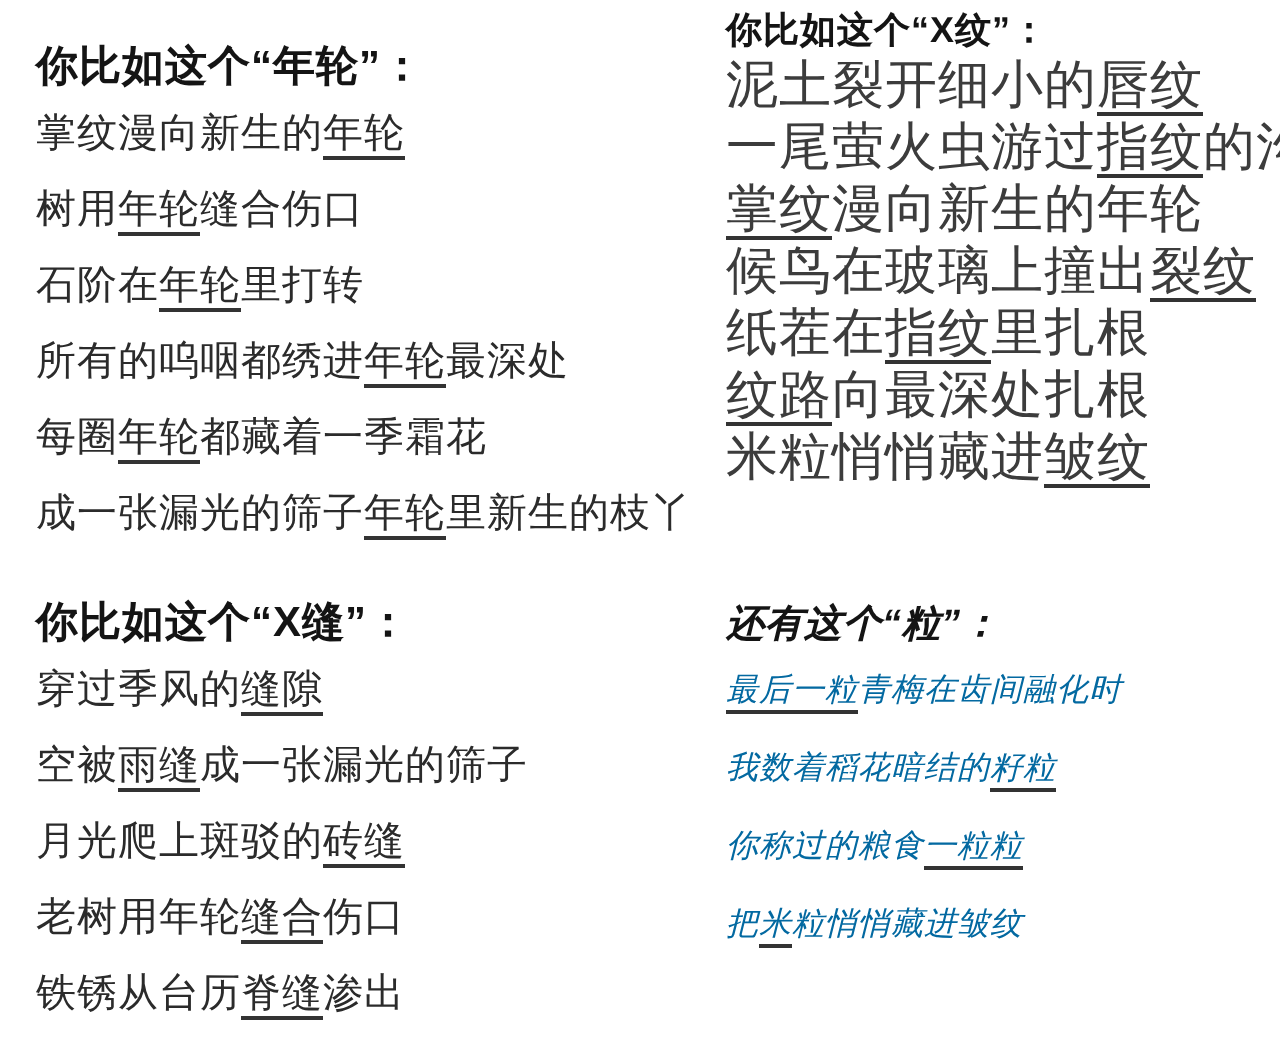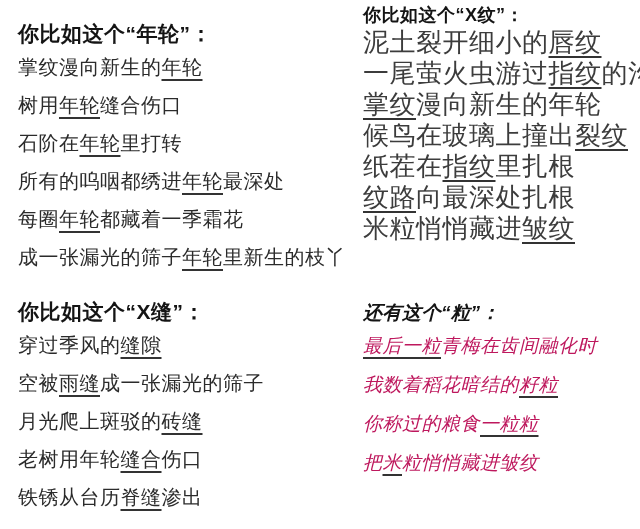--- a/index.html
+++ b/index.html
@@ -27,21 +27,21 @@
     color: #141414;
     letter-spacing: 0.5px;
   }
   .col-l h2 { font-size: 21px; line-height: 28px; }
   .col-r h2 { font-size: 18px; line-height: 24px; }
   .s3 h2    { font-size: 19px; line-height: 26px; }
 
   .line { letter-spacing: 0.5px; }
   .col-l .line { font-size: 20px; line-height: 38px; color: #2b2b2b; }
   .col-r .line { font-size: 26px; line-height: 31px; color: #3c3c3c; }
-  .s3 .line    { font-size: 19px; line-height: 39px; color: #be185d; }
+  .s3 .line    { font-size: 16px; line-height: 39px; color: #0369a1; }
 
   .hl {
     text-decoration: underline;
     text-decoration-thickness: 2px;
     text-underline-offset: 5px;
     text-decoration-color: #333333;
   }
 </style>
 </head>
 <body>

